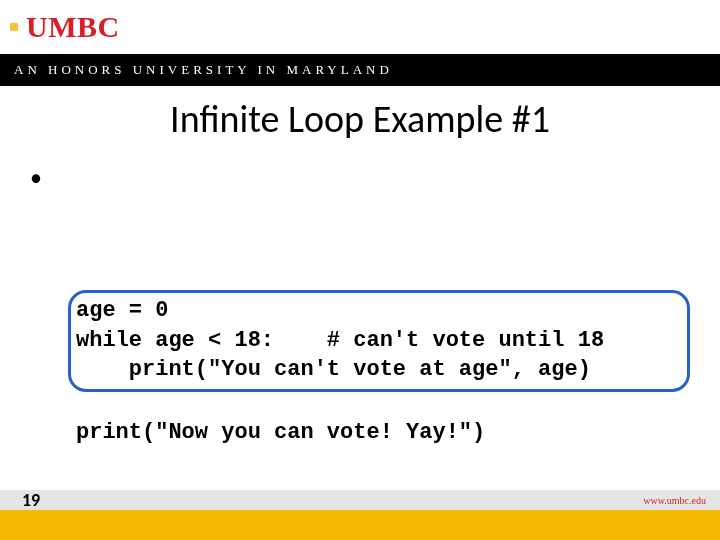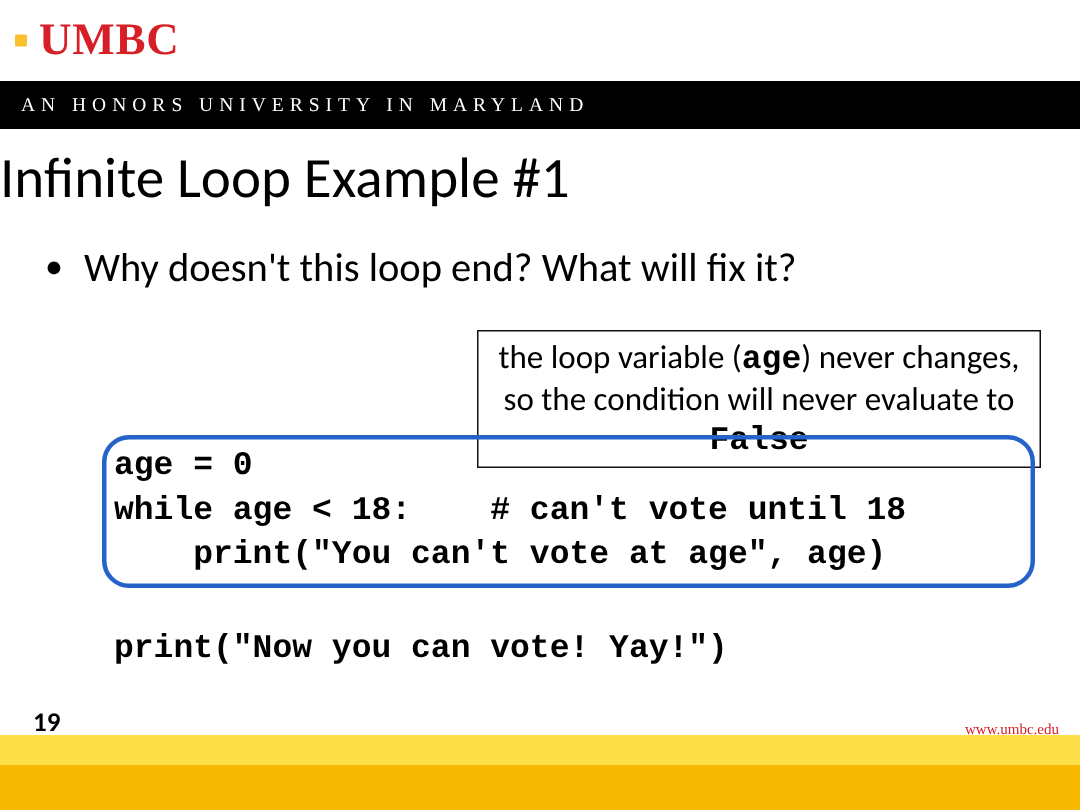--- a/index.html
+++ b/index.html
@@ -8,21 +8,21 @@
 
   
   .header-band { position: absolute; left: 0; top: 0; width: 100%; height: 86px; }
   .header-top { height: 54px; background: #fff; display: flex; align-items: center; padding-left: 10px; }
   .header-bottom { height: 32px; background: #000; display: flex; align-items: center; padding-left: 14px; }
   .logo-text { font-family: "Times New Roman", serif; font-weight: 700; font-size: 30px; color: #d61f26; letter-spacing: 0.5px; }
   .logo-dot { display: inline-block; width: 8px; height: 8px; background: #fbc02d; border-radius: 1px; margin-right: 8px; vertical-align: middle; }
   .honors { color: #fff; font-size: 13px; letter-spacing: 4px; font-family: "Times New Roman", serif; }
 
   
-  .title { position: absolute; top: 96px; width: 100%; font-size: 38px; font-weight: 400; color: #000; font-family: Calibri, "Segoe UI", sans-serif; }
+  .title { position: absolute; top: 96px; width: 100%; text-align: center; font-size: 38px; font-weight: 400; color: #000; font-family: Calibri, "Segoe UI", sans-serif; }
   .bullet-row { position: absolute; top: 162px; left: 30px; right: 30px; display: flex; align-items: flex-start; }
   .bullet-dot { font-size: 24px; margin-right: 14px; color: #000; line-height: 1; margin-top: 4px; }
   .bullet-text { font-size: 27px; color: #000; }
 
   .callout {
     position: absolute; top: 220px; left: 318px; width: 376px;
     border: 1px solid #111; background: #fff; padding: 4px 8px;
     font-size: 22px; text-align: center; line-height: 1.18;
   }
   .callout .mono { font-family: "Courier New", monospace; font-weight: 700; }
@@ -31,21 +31,21 @@
   .code-after { position: absolute; top: 420px; left: 76px; font-family: "Courier New", monospace; font-size: 22px; font-weight: 700; color: #000; white-space: pre; }
 
   .highlight-box {
     position: absolute; top: 290px; left: 68px; width: 622px; height: 102px;
     border: 3px solid #2563c9; border-radius: 18px; pointer-events: none;
   }
 
   
   .footer-band { position: absolute; left: 0; bottom: 0; width: 100%; }
   .gold-bar { height: 30px; background: #f6b800; }
-  .footer-top { height: 20px; background: #fde047; display: flex; align-items: flex-end; justify-content: space-between; padding: 0 14px 18px 22px; }
+  .footer-top { height: 20px; background: #e5e5e5; display: flex; align-items: center; justify-content: space-between; padding: 0 14px 0 22px; }
   .slide-num { font-size: 18px; font-weight: 700; color: #000; }
   .site { font-size: 10px; color: #d61f26; font-family: "Times New Roman", serif; }
 </style>
 </head>
 <body>
 
 <div class="slide">
 
   <div class="header-band">
     <div class="header-top">
@@ -54,26 +54,22 @@
     </div>
     <div class="header-bottom">
       <span class="honors">AN HONORS UNIVERSITY IN MARYLAND</span>
     </div>
   </div>
 
   <div class="title">Infinite Loop Example #1</div>
 
   <div class="bullet-row">
     <span class="bullet-dot">•</span>
-    <span class="bullet-text">Why doesn't this loop end?  What will fix it?</span>
   </div>
 
-  <div class="callout">
-    <span>the loop variable (</span><span class="mono">age</span><span>) never changes, so the condition will never evaluate to </span><span class="mono">False</span>
-  </div>
 
   <div class="code-block">age = 0
 while age &lt; 18:    # can't vote until 18
     print("You can't vote at age", age)</div>
   <div class="highlight-box"></div>
 
   <div class="code-after">print("Now you can vote! Yay!")</div>
 
   <div class="footer-band">
     <div class="footer-top">

